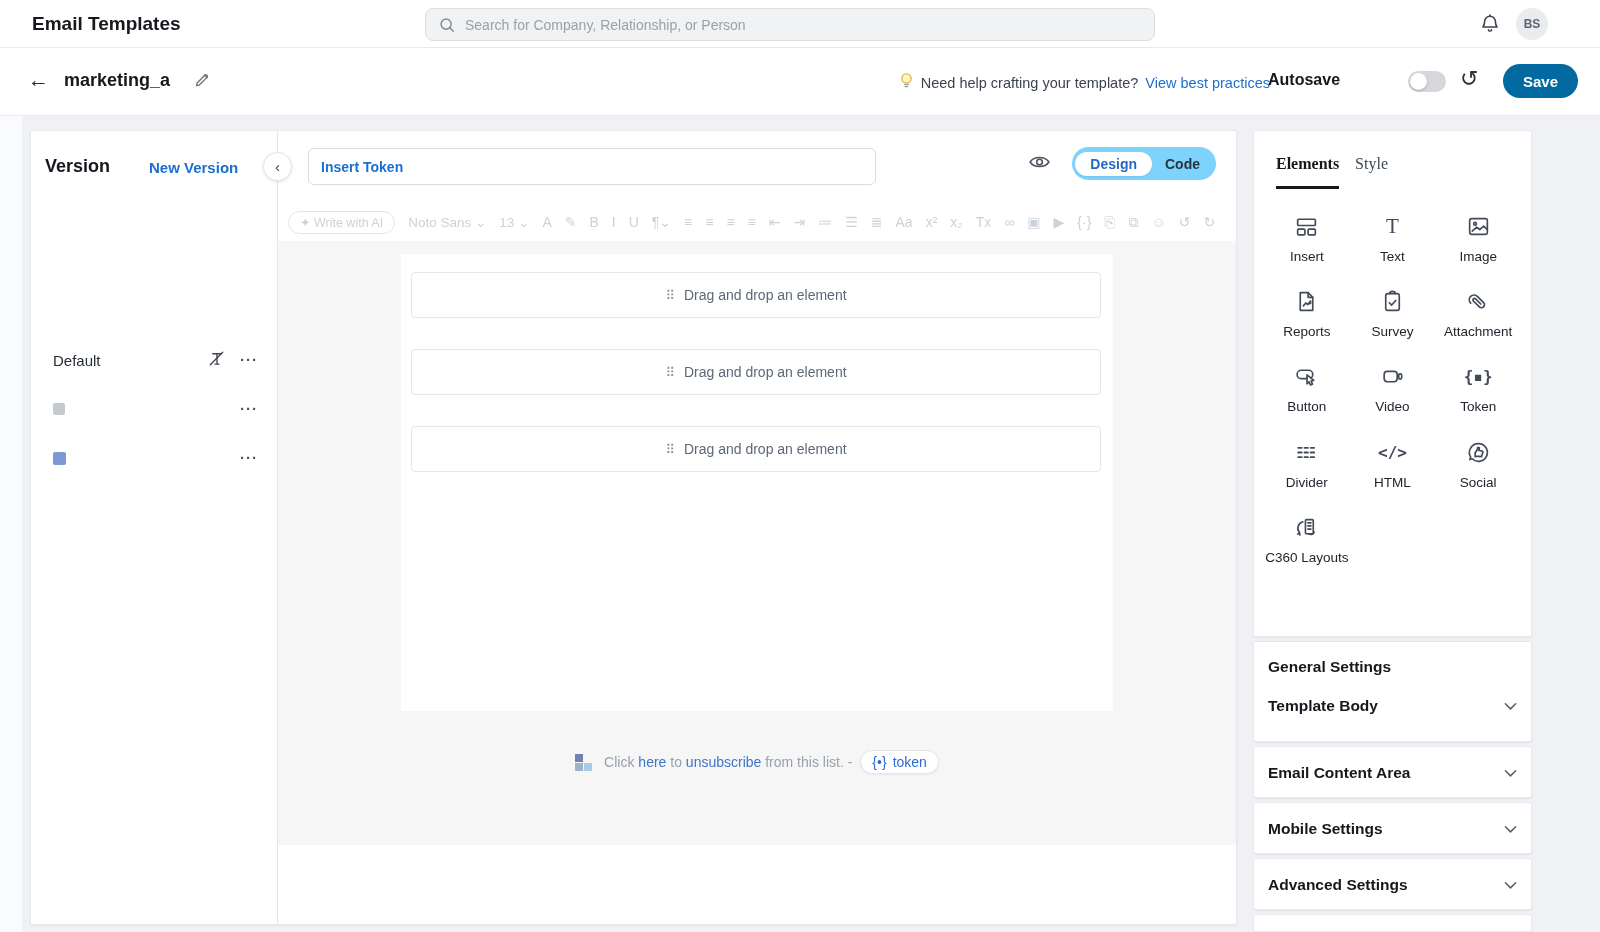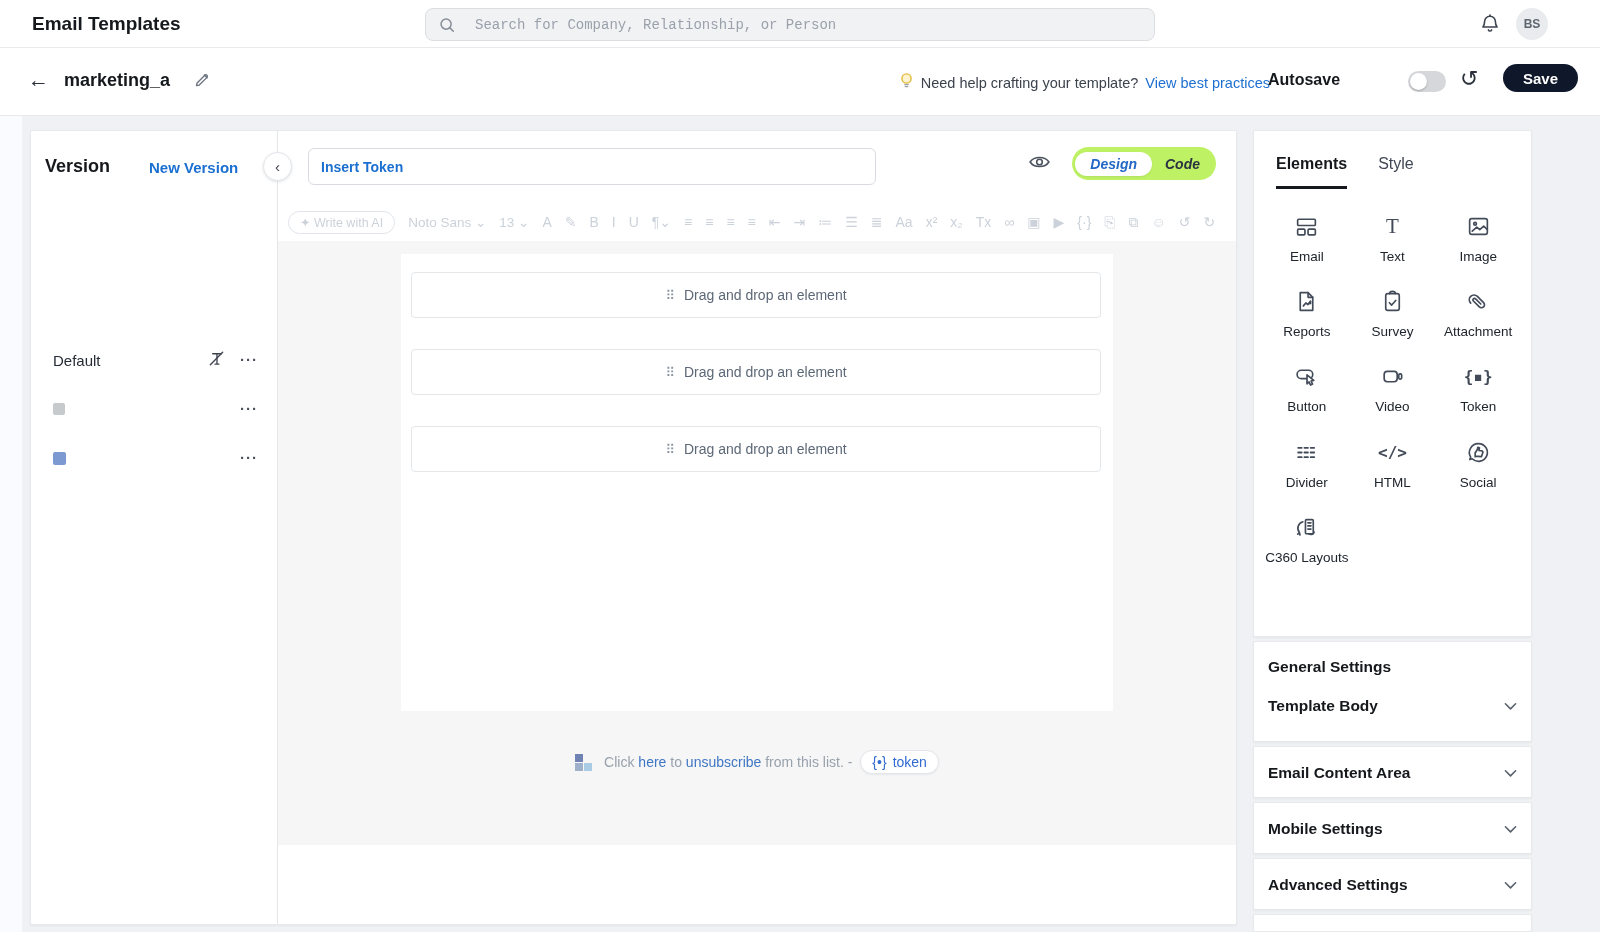--- a/index.html
+++ b/index.html
@@ -2,38 +2,38 @@
 <html><head>
 <meta charset="utf-8">
 <style>
   * { margin:0; padding:0; box-sizing:border-box; }
   html,body { width:1600px; height:932px; overflow:hidden; }
   body { font-family:"Liberation Sans", sans-serif; background:#eff1f4; position:relative; color:#1a1f27; }
 
   
   .topbar { position:absolute; top:0; left:0; width:1600px; height:48px; background:#fff; border-bottom:1px solid #e8eaec; z-index:5; display:flex; align-items:center; }
   .app-title { position:absolute; left:32px; font-size:19px; font-weight:700; color:#15181c; }
-  .search-wrap { position:absolute; left:425px; top:8px; width:730px; height:33px; background:#f1f2f4; border:1px solid #dcdee1; border-radius:8px; display:flex; align-items:center; padding:0 12px; gap:19px;font-family:Liberation Mono, monospace; }
+  .search-wrap { position:absolute; left:425px; top:8px; width:730px; height:33px; background:#f1f2f4; border:1px solid #dcdee1; border-radius:8px; display:flex; align-items:center; padding:0 12px; gap:9px; }
   .search-wrap .ph { font-size:14px; color:#9aa1ab; }
   .icon-btn svg, .search-wrap svg { display:block; }
   .bell-wrap { position:absolute; left:1478px; top:12px; }
   .avatar { position:absolute; left:1516px; top:8px; width:32px; height:32px; border-radius:50%; background:#e9ebee; display:flex; align-items:center; justify-content:center; font-size:12px; font-weight:700; color:#5e6670; }
 
   
   .subheader { position:absolute; top:48px; left:0; width:1600px; height:68px; background:#fff; border-bottom:1px solid #e8eaec; z-index:4; }
   .back-arrow { position:absolute; left:28px; top:20px; font-size:21px; color:#2b313a; cursor:pointer; }
   .tpl-name { position:absolute; left:64px; top:22px; font-size:18px; font-weight:700; color:#15181c; }
   .edit-pencil { position:absolute; left:192px; top:22px; }
   .help-cluster { position:absolute; right:330px; top:24px; display:flex; align-items:center; gap:7px; font-size:14.5px; color:#3c434d; }
   .help-link { color:#1e6fd0; cursor:pointer; }
   .autosave-label { position:absolute; left:1268px; top:23px; font-size:16px; font-weight:700; color:#15181c; }
   .toggle { position:absolute; left:1408px; top:23px; width:38px; height:21px; background:#d5d7da; border-radius:11px; cursor:pointer; }
   .toggle .knob { position:absolute; left:2px; top:2px; width:17px; height:17px; background:#fff; border-radius:50%; box-shadow:0 1px 2px rgba(0,0,0,.25); }
   .undo-header { position:absolute; left:1460px; top:18px; font-size:22px; color:#2b313a; cursor:pointer; }
-  .save-btn { position:absolute; left:1503px; top:16px; width:75px; height:28px; background:#0f172a; color:#fff; font-size:15px; font-weight:700; border:none; border-radius:17px; display:flex; align-items:center; justify-content:center; cursor:pointer; }
+  .save-btn { position:absolute; left:1503px; top:16px; width:75px; height:34px; background:#0369a1; color:#fff; font-size:15px; font-weight:700; border:none; border-radius:17px; display:flex; align-items:center; justify-content:center; cursor:pointer; }
 
   .left-strip { position:absolute; left:0; top:116px; width:22px; bottom:0; background:#fafbfe; }
 
   .card { background:#fff; border:1px solid #e7e9ec; border-radius:2px; box-shadow:0 1px 2px rgba(20,30,50,.05); }
 
   
   .editor-card { position:absolute; left:30px; top:130px; width:1207px; height:795px; }
   .version-panel { position:absolute; left:0; top:0; bottom:0; width:247px; border-right:1px solid #e4e6e9; }
   .version-title { position:absolute; left:14px; top:25px; font-size:18px; font-weight:700; color:#15181c; }
   .new-version { position:absolute; left:118px; top:28px; font-size:15px; font-weight:600; color:#1b6fd0; cursor:pointer; }
@@ -44,21 +44,21 @@
   .v-dots { font-size:15px; font-weight:700; color:#4a515b; letter-spacing:1px; cursor:pointer; line-height:10px; }
   .v-swatch { width:12px; height:12px; border-radius:2px; }
   .abtest-icon { margin-right:14px; cursor:pointer; }
 
   .editor-section { position:absolute; left:247px; top:0; right:0; bottom:0; }
   .subject-row { position:absolute; left:0; top:0; right:0; height:110px; background:#fff; }
   .subject-box { position:absolute; left:30px; top:17px; width:568px; height:37px; border:1px solid #d8dbdf; border-radius:6px; background:#fff; display:flex; align-items:center; padding:0 12px; }
   .subject-box input { border:none; outline:none; flex:1; font-size:15px; color:#2b3440; font-family:"Liberation Sans", sans-serif; background:transparent; }
   .insert-token { font-size:14px; font-weight:700; color:#1b6fd0; cursor:pointer; }
   .eye-wrap { position:absolute; right:185px; top:21px; cursor:pointer; }
-  .view-toggle { position:absolute; right:20px; top:16px; height:33px; background:#bef264; border-radius:17px; display:flex; align-items:center; padding:3px;font-style:italic; }
+  .view-toggle { position:absolute; right:20px; top:16px; height:33px; background:#7dd3fc; border-radius:17px; display:flex; align-items:center; padding:3px; }
   .vt-design { background:#fff; border-radius:14px; padding:4px 15px; font-size:14px; font-weight:700; color:#2467c5; cursor:pointer; box-shadow:0 1px 2px rgba(20,30,50,.08); }
   .vt-code { padding:4px 13px; font-size:14px; font-weight:700; color:#2b3340; cursor:pointer; }
 
   .toolbar { position:absolute; left:10px; right:10px; top:75px; height:32px; display:flex; align-items:center; gap:13px; color:#ccd2da; font-size:13.5px; white-space:nowrap; overflow:hidden; }
   .ai-pill { border:1px solid #e1e5ea; border-radius:14px; padding:3px 11px; font-size:12.5px; color:#ccd2da; flex:0 0 auto; }
   .tb-ctrl { flex:0 0 auto; }
   .tb-i { flex:0 0 auto; font-size:14px; }
 
   .canvas { position:absolute; left:0; right:0; top:110px; height:604px; background:#f6f6f7; }
   .inner-canvas { position:absolute; left:123px; top:13px; width:712px; height:457px; background:#fff; }
@@ -72,21 +72,21 @@
   .sq-tl { left:0; top:0; background:#7081b3; }
   .sq-bl { left:0; top:9px; background:#9fb0cb; }
   .sq-br { left:9px; top:9px; background:#a9cce4; }
   .footer-text { font-size:14px; color:#98a1ac; }
   .footer-text a { color:#3f76c4;margin-top:20px; }
   .token-pill { border:1px solid #e2e5e9; border-radius:15px; background:#fff; padding:3px 11px; font-size:14px; color:#2f6bd0; display:flex; gap:6px; align-items:center; cursor:pointer; box-shadow:0 1px 2px rgba(20,30,50,.06); }
 
   
   .right-col { position:absolute; left:1253px; top:130px; width:279px; }
   .elements-card { position:absolute; top:0; left:0; width:279px; height:507px; overflow:hidden; }
-  .panel-tabs { display:flex; gap:31px; padding:24px 8px 0 22px; }
+  .panel-tabs { display:flex; gap:16px; padding:24px 8px 0 22px;font-family:Liberation Serif, serif; }
   .ptab { font-size:16px; cursor:pointer; padding-bottom:13px; }
   .ptab.active { font-weight:700; color:#15181c; border-bottom:3px solid #15181c; }
   .ptab.inactive { color:#3f4754; }
   .el-grid { display:grid; grid-template-columns:repeat(3,1fr); padding:24px 10px 0 10px; row-gap:22px; }
   .el-cell { display:flex; flex-direction:column; align-items:center; gap:8px; cursor:pointer; }
   .el-icon { height:27px; display:flex; align-items:center; justify-content:center; color:#434b59; }
   .el-icon .tglyph { font-size:21px; color:#434b59; font-family:"Liberation Serif", serif; }
   .el-icon .cglyph { font-size:16px; font-weight:700; color:#434b59; font-family:"DejaVu Sans Mono", monospace; }
   .el-label { font-size:13.5px; color:#20262e; text-align:center; line-height:1.35; }
 
@@ -286,21 +286,21 @@
     <div class="el-grid">
 
       <div class="el-cell">
         <span class="el-icon">
           <svg width="25" height="25" viewBox="0 0 24 24" fill="none" stroke="currentColor" stroke-width="1.6" stroke-linejoin="round">
               <rect x="3.5" y="5" width="17" height="6" rx="1"></rect>
               <rect x="3.5" y="14.5" width="7" height="5.5" rx="1"></rect>
               <rect x="13.5" y="14.5" width="7" height="5.5" rx="1"></rect>
             </svg>
         </span>
-        <span class="el-label">Email</span>
+        <span class="el-label">Insert</span>
       </div>
 
       <div class="el-cell">
         <span class="el-icon">
             <span class="tglyph">T</span>
           </span>
         <span class="el-label">Text</span>
       </div>
 
       <div class="el-cell">

